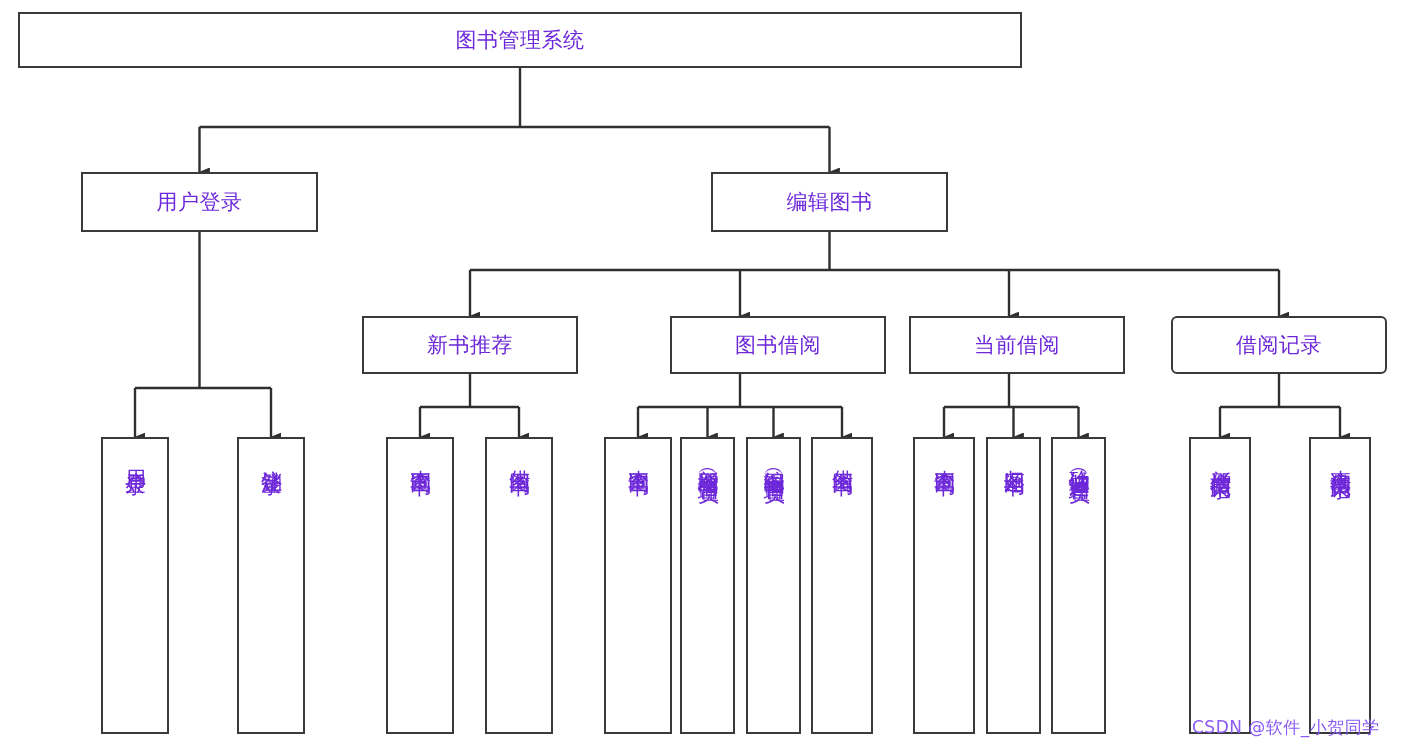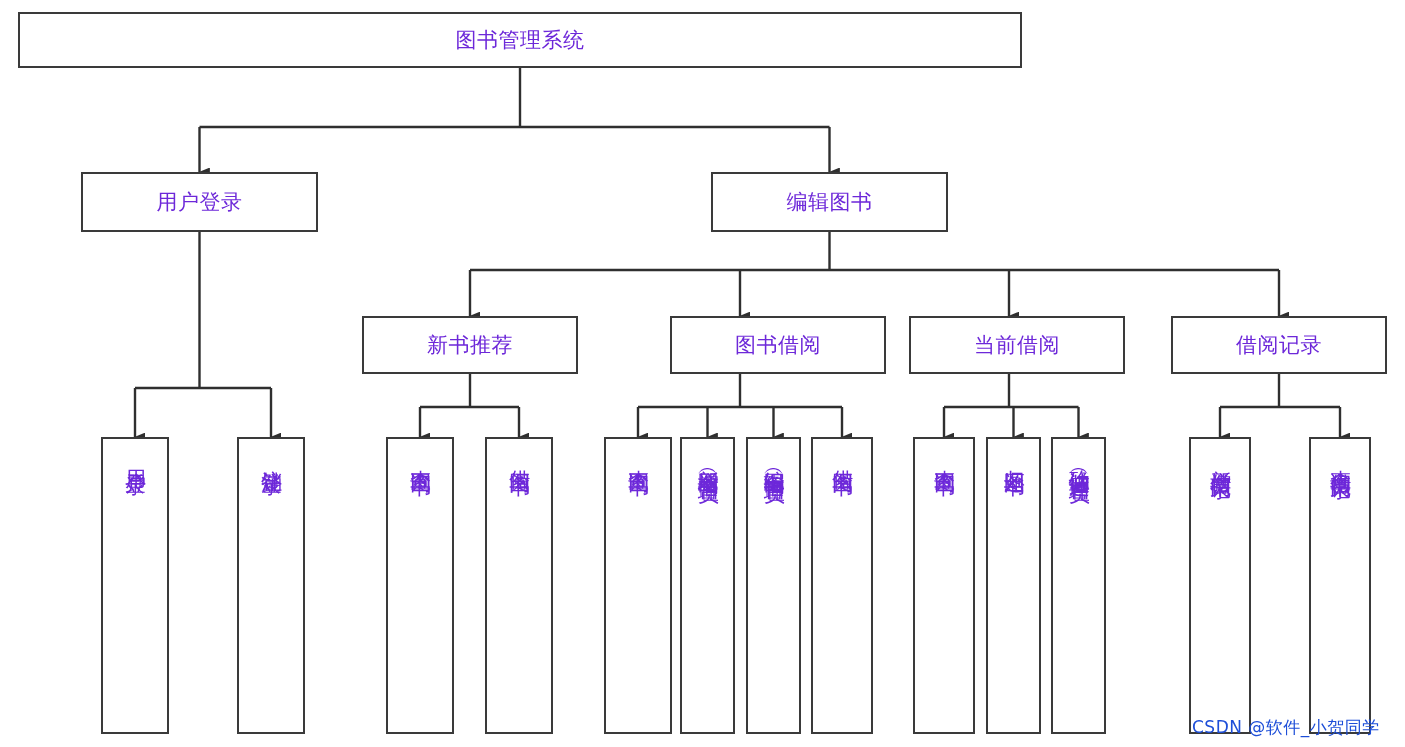--- a/index.html
+++ b/index.html
@@ -50,21 +50,21 @@
   .node.vertical .label {
     writing-mode: vertical-rl;
     text-orientation: upright;
     font-size: 21px;
     line-height: 1.12;
     letter-spacing: 2px;
     white-space: nowrap;
   }
   .watermark {
     position: absolute;
-    color: #1d4ed8;
+    color: #8b5cf6;
     font-size: 17px;
     letter-spacing: 0.5px;
     white-space: nowrap;
     user-select: none;
   }
 </style>
 </head>
 <body>
 
 <div id="canvas">
@@ -124,21 +124,21 @@
       </div>
       <div class="node horizontal" style="left: 362px; top: 316px; width: 216px; height: 58px;">
         <span class="label">新书推荐</span>
       </div>
       <div class="node horizontal" style="left: 632px; top: 316px; width: 216px; height: 58px; margin-left: 38px;">
         <span class="label">图书借阅</span>
       </div>
       <div class="node horizontal" style="left: 901px; top: 316px; width: 216px; height: 58px; margin-left: 8px;">
         <span class="label">当前借阅</span>
       </div>
-      <div class="node horizontal" style="left: 1171px; top: 316px; width: 216px; height: 58px;">
+      <div class="node horizontal" style="left: 1171px; top: 316px; width: 216px; height: 58px; border-radius: 6px;">
         <span class="label">借阅记录</span>
       </div>
       <div class="node vertical" style="left: 101px; top: 437px; width: 68px; height: 297px;">
         <span class="label">用户登录</span>
       </div>
       <div class="node vertical" style="left: 237px; top: 437px; width: 68px; height: 297px;">
         <span class="label">注销登录</span>
       </div>
       <div class="node vertical" style="left: 386px; top: 437px; width: 68px; height: 297px;">
         <span class="label">查询图书</span>

